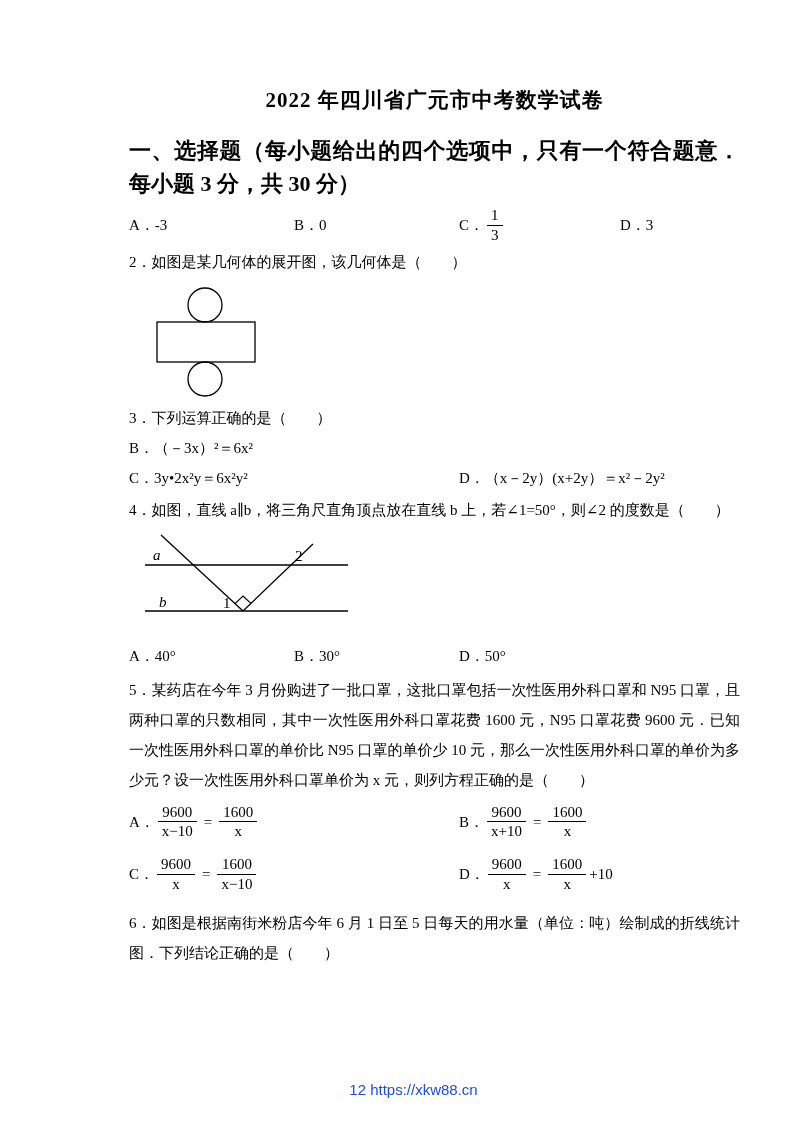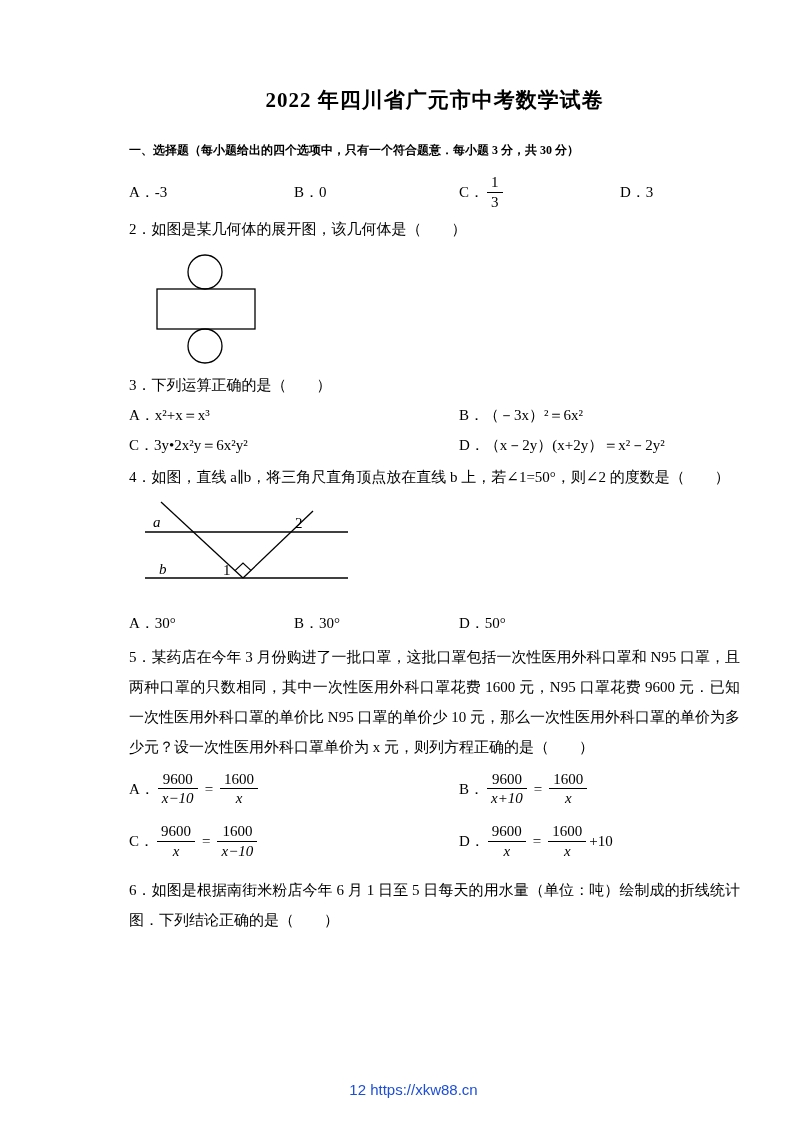--- a/index.html
+++ b/index.html
@@ -12,41 +12,41 @@
     font-family:"Liberation Serif","DejaVu Serif",serif;
     font-size:15px; color:#000;
     overflow:hidden;
     margin-left:17px;
   }
   .title {
     text-align:center; font-size:21px; font-weight:bold;
     margin-bottom:20px; letter-spacing:1px;
   }
   .section-header {
-    font-size:12px; font-weight:bold; line-height:33px;
+    font-size:22px; font-weight:bold; line-height:33px;
     text-align:justify; margin-bottom:6px;
   }
   .question { margin-bottom:2px; }
   .q-text { line-height:30px; text-align:justify; }
   .opt-row4 {
     display:grid; grid-template-columns:165px 165px 161px 1fr;
     line-height:30px; align-items:center; min-height:34px;
   }
   .opt-row2 {
     display:grid; grid-template-columns:330px 1fr;
     line-height:30px; align-items:center;
   }
   .opt-flex { display:flex; align-items:center; }
   .frac {
     display:inline-block; text-align:center; line-height:1.25;
     margin:0 3px; vertical-align:middle;
   }
   .frac .num { display:block; border-bottom:1px solid #000; padding:0 4px; }
   .frac .den { display:block; padding:0 4px; }
-  .frac .den, .frac-var { font-style:italic; }
+  .frac .den, .frac-var { }
   .figure { margin:8px 0 6px 14px; }
   .figure svg { display:block; }
   .q5-opts { margin:8px 0 10px; }
   .q5-opts .opt-row2 { margin-bottom:14px; }
   .eq { margin:0 4px; }
   .footer {
     position:absolute; left:0; right:0; bottom:24px;
     text-align:center;
     font-family:"Liberation Sans","DejaVu Sans",sans-serif;
     font-size:15px; color:#1d4ed8;
@@ -85,21 +85,20 @@
         <circle cx="62" cy="20" r="17" fill="none" stroke="#000" stroke-width="1.3"></circle>
         <rect x="14" y="37" width="98" height="40" fill="none" stroke="#000" stroke-width="1.3"></rect>
         <circle cx="62" cy="94" r="17" fill="none" stroke="#000" stroke-width="1.3"></circle>
       </svg>
     </div>
   </div>
 
   <div class="question">
     <p class="q-text">3．下列运算正确的是（　　）</p>
     <div class="opt-row2">
-      <span class="opt">A．x²+x＝x³</span>
       <span class="opt">B．（－3x）²＝6x²</span>
     </div>
     <div class="opt-row2">
       <span class="opt">C．3y•2x²y＝6x²y²</span>
       <span class="opt">D．（x－2y）(x+2y）＝x²－2y²</span>
     </div>
   </div>
 
   <div class="question">
     <p class="q-text">4．如图，直线 a∥b，将三角尺直角顶点放在直线 b 上，若∠1=50°，则∠2 的度数是（　　）</p>
@@ -115,21 +114,21 @@
         <line x1="100" y1="78" x2="170" y2="11" stroke="#000" stroke-width="1.3"></line>
 
         <path d="M 92 70.6 L 100 63 L 107.9 70.4" fill="none" stroke="#000" stroke-width="1.2"></path>
         <text x="10" y="27" class="svg-label it">a</text>
         <text x="16" y="74" class="svg-label it">b</text>
         <text x="80" y="75" class="svg-label">1</text>
         <text x="152" y="28" class="svg-label">2</text>
       </svg>
     </div>
     <div class="opt-row4">
-      <span class="opt">A．30°</span>
+      <span class="opt">A．40°</span>
       <span class="opt">B．30°</span>
       <span class="opt">D．50°</span>
     </div>
   </div>
 
   <div class="question">
     <p class="q-text">5．某药店在今年 3 月份购进了一批口罩，这批口罩包括一次性医用外科口罩和 N95 口罩，且两种口罩的只数相同，其中一次性医用外科口罩花费 1600 元，N95 口罩花费 9600 元．已知一次性医用外科口罩的单价比 N95 口罩的单价少 10 元，那么一次性医用外科口罩的单价为多少元？设一次性医用外科口罩单价为 x 元，则列方程正确的是（　　）</p>
     <div class="q5-opts">
       <div class="opt-row2">
         <span class="opt opt-flex">

